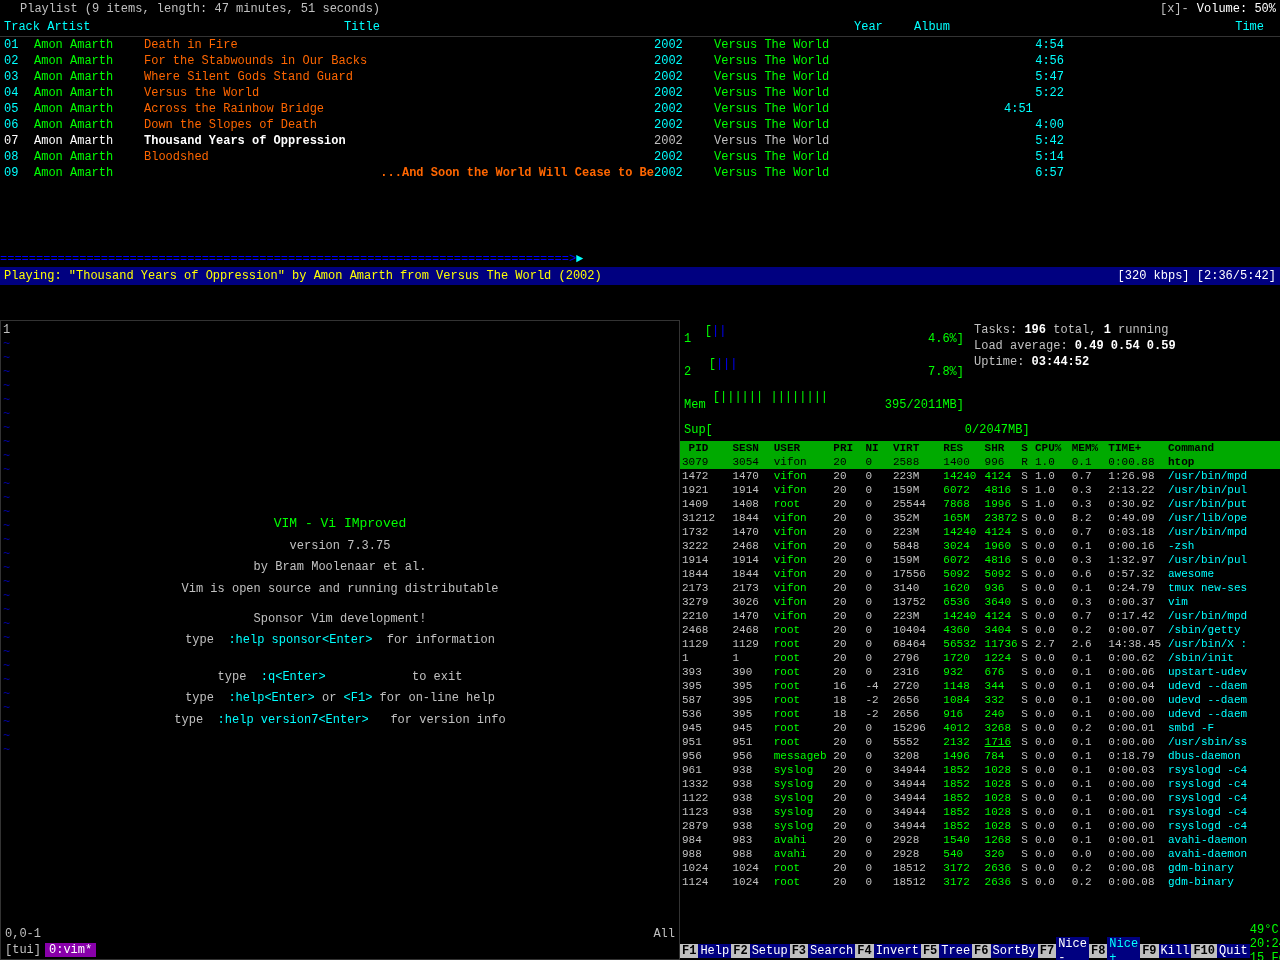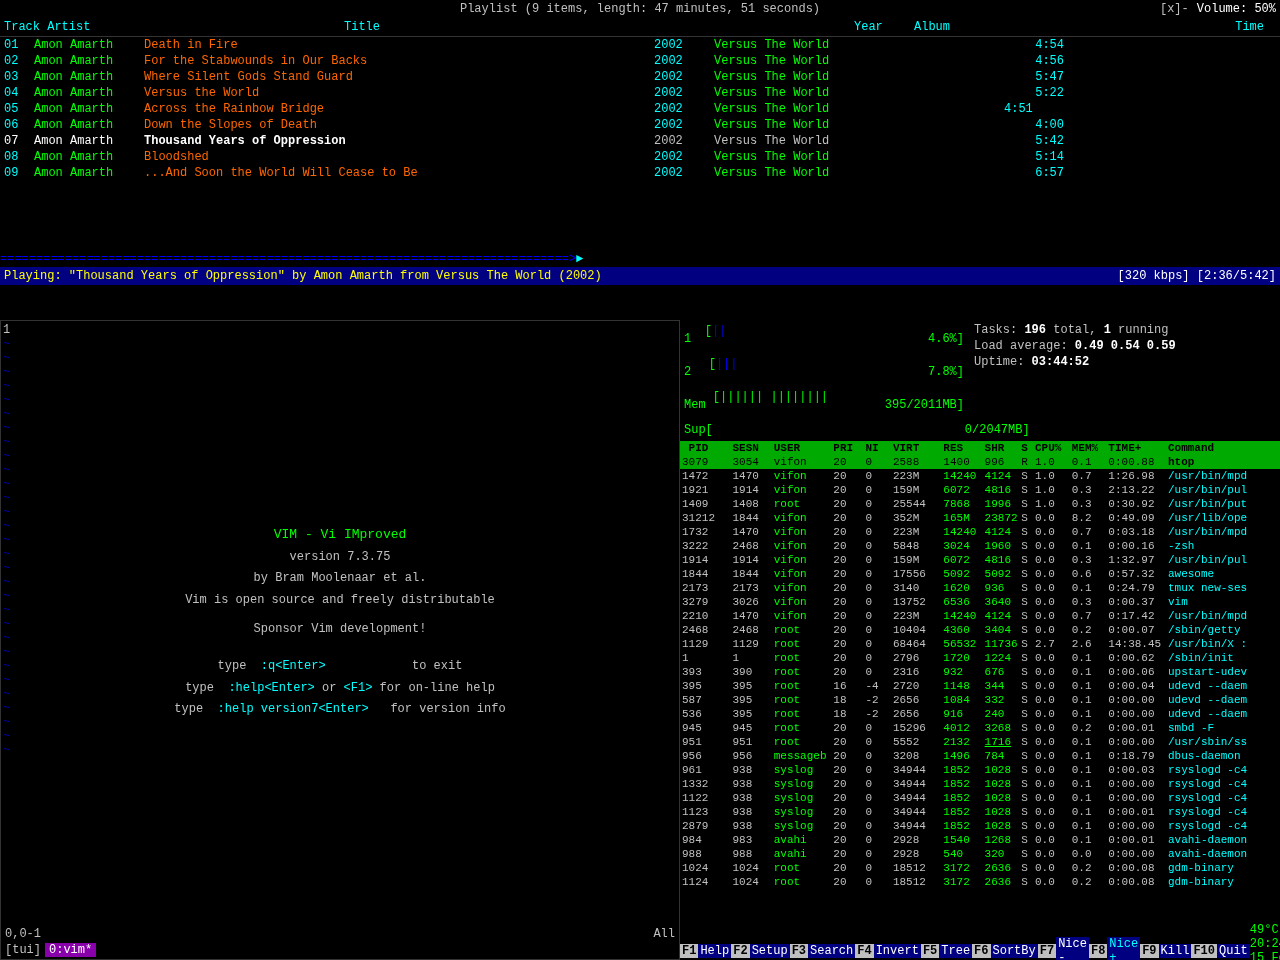--- a/index.html
+++ b/index.html
@@ -15,22 +15,22 @@
 
     
     #top-section {
       background: #000;
       height: 320px;
       position: relative;
     }
 
     #title-bar {
       display: flex;
-      justify-content: center;
-      padding: 2px 8px;
+      justify-content: flex-start;
+      padding: 2px 20px;
     }
 
     #playlist-header-row {
       display: flex;
       color: #00ffff;
       padding: 2px 4px;
       border-bottom: 1px solid #333;
     }
 
     .col-track { width: 340px; }
@@ -291,21 +291,21 @@
       <span class="track-num" style="color:#00ffff;width:30px;">08</span>
       <span class="artist" style="color:#00ff00;width:110px;">Amon Amarth</span>
       <span class="title-text" style="color:#ff6600;font-weight:normal;width:510px;">Bloodshed</span>
       <span class="year-text" style="color:#00ffff;width:60px;">2002</span>
       <span class="album-text" style="color:#00ff00;width:290px;">Versus The World</span>
       <span class="time-text" style="color:#00ffff;width:60px;text-align:right;">5:14</span>
     </div>
       <div class="playlist-row row-normal">
       <span class="track-num" style="color:#00ffff;width:30px;">09</span>
       <span class="artist" style="color:#00ff00;width:110px;">Amon Amarth</span>
-      <span class="title-text" style="color:#ff6600;font-weight:normal;width:510px;">...And Soon the World Will Cease to Be</span>
+      <span class="title-text" style="color:#ff6600;font-weight:bold;width:510px;text-align:right;">...And Soon the World Will Cease to Be</span>
       <span class="year-text" style="color:#00ffff;width:60px;">2002</span>
       <span class="album-text" style="color:#00ff00;width:290px;">Versus The World</span>
       <span class="time-text" style="color:#00ffff;width:60px;text-align:right;">6:57</span>
     </div>
     </div>
 
   <div style="position:absolute;bottom:35px;left:0;right:0;">
     <div id="separator-line" style="color:#0000ff;padding:1px 0;">
       <span style="color:#0000ff;">===============================================================================&gt;</span><span style="color:#00ffff;">►</span>
     </div>
@@ -353,22 +353,23 @@
         <div>~</div>
         <div>~</div>
         <div>~</div>
         <div>~</div>
     </div>
 
     <div id="vim-content" style="position:absolute;top:0;left:0;right:0;bottom:36px;display:flex;flex-direction:column;justify-content:center;align-items:center;text-align:center;line-height:1.8;">
       <div style="color:#00ff00;font-size:13px;">VIM - Vi IMproved</div>
       <div style="color:#c0c0c0;">version 7.3.75</div>
       <div style="color:#c0c0c0;">by Bram Moolenaar et al.</div>
-      <div style="color:#c0c0c0;">Vim is open source and freely distributable</div>
+      <div style="color:#c0c0c0;">Vim is open source and running distributable</div>
       <div style="margin-top:8px;">Sponsor Vim development!</div>
+      <div style="color:#c0c0c0;">type &nbsp;<span style="color:#00ffff;">:help sponsor&lt;Enter&gt;</span>&nbsp; for information</div>
       <div style="margin-top:15px;">type &nbsp;<span style="color:#00ffff;">:q&lt;Enter&gt;</span> &nbsp;&nbsp;&nbsp;&nbsp;&nbsp;&nbsp;&nbsp;&nbsp;&nbsp;&nbsp; to exit</div>
       <div style="color:#c0c0c0;">type &nbsp;<span style="color:#00ffff;">:help&lt;Enter&gt;</span> or <span style="color:#00ffff;">&lt;F1&gt;</span> for on-line help</div>
       <div style="color:#c0c0c0;">type &nbsp;<span style="color:#00ffff;">:help version7&lt;Enter&gt;</span> &nbsp; for version info</div>
     </div>
 
     <div style="position:absolute;bottom:18px;left:0;right:0;background:#000;color:#c0c0c0;padding:0 4px;display:flex;justify-content:space-between;">
       <span>0,0-1</span>
       <span>All</span>
     </div>
 

